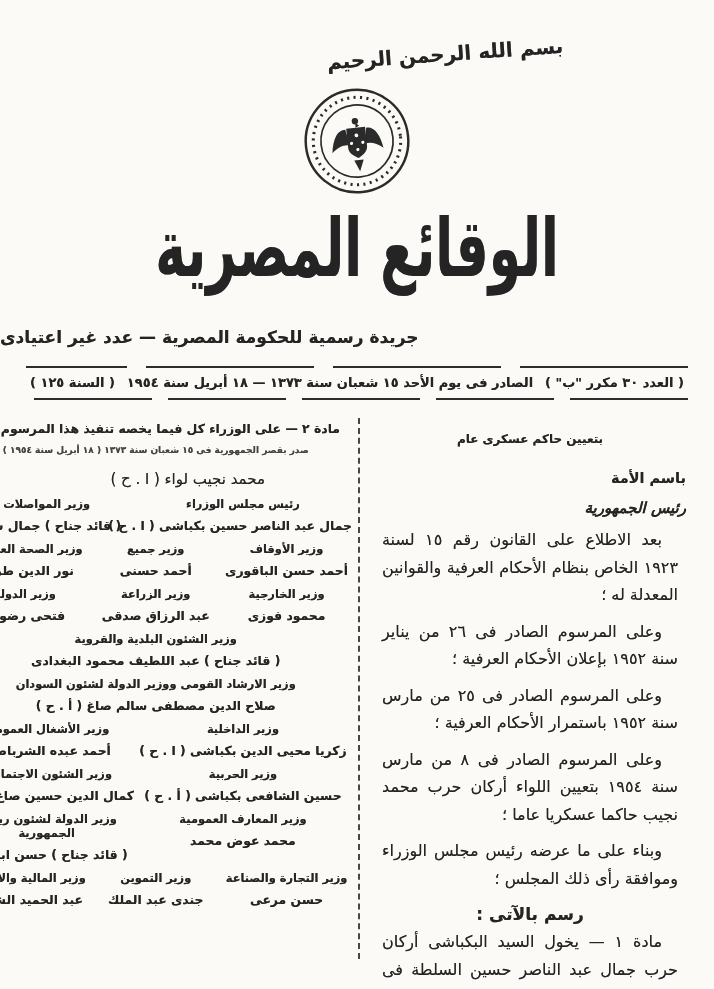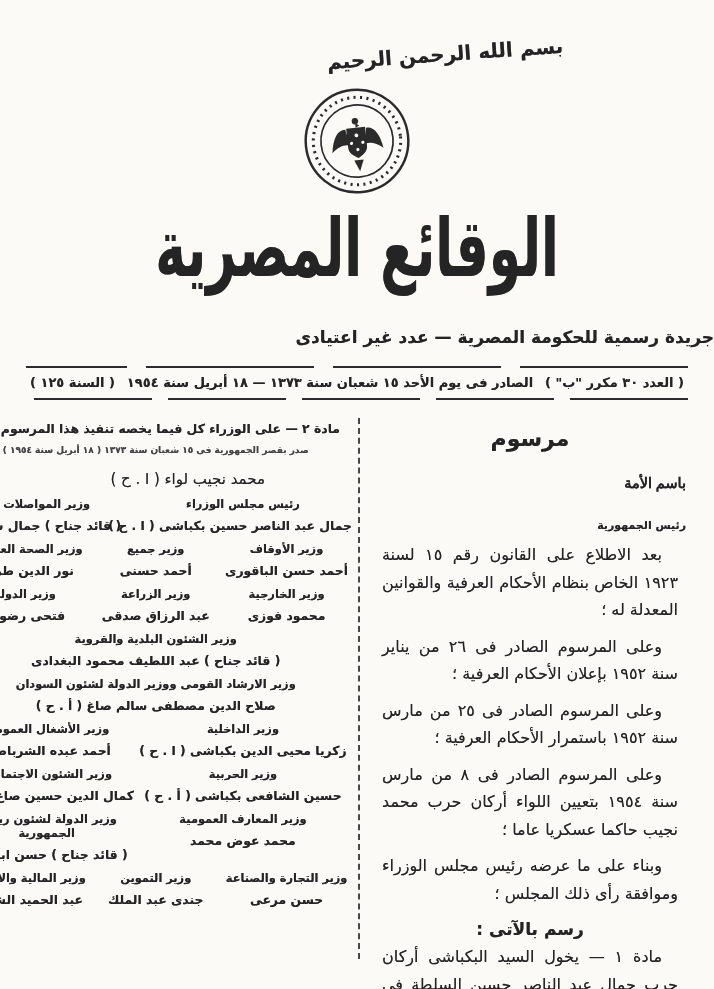--- a/index.html
+++ b/index.html
@@ -19,21 +19,21 @@
   .seal {
     position:absolute; top:84px; left:50%; transform:translateX(-50%) rotate(-6deg);
     width:114px; height:114px;
   }
   .masthead-title {
     position:absolute; top:208px; left:0; right:0; text-align:center;
     font-size:52px; font-weight:bold; letter-spacing:-3px; line-height:1;
     transform:scaleY(1.55); transform-origin:center top; white-space:nowrap;
   }
   .masthead-sub {
-    position:absolute; top:327px; left:0; right:0; text-align:right;
+    position:absolute; top:327px; left:0; right:0; text-align:left;
     font-size:17px; font-weight:bold; letter-spacing:0;
   }
 
   
   .issue-bar { position:absolute; top:366px; left:26px; right:26px; }
   .rule {
     height:2px;
     background:repeating-linear-gradient(to left,#2c2c2c 0 168px, transparent 168px 187px);
   }
   .rule.b {
@@ -52,22 +52,22 @@
   .col-decree {
     flex:0 0 330px; box-sizing:border-box;
     border-left:2px dashed #474747;
     padding:0 2px 0 14px; min-height:537px;
   }
   .col-ministers { flex:1; padding:0 6px 0 6px; }
 
   
   .decree-title { text-align:center; font-size:22px; font-weight:bold; letter-spacing:4px; margin:8px 0 0; }
   .decree-sub   { text-align:center; font-size:12px; font-weight:bold; margin:14px 0 0; }
-  .decree-inname{ font-size:14.5px; font-weight:bold; margin:24px 0 0;font-family:Liberation Serif, serif; }
-  .decree-auth  { font-size:11px;  font-weight:bold; margin:27px 0 8px; }
+  .decree-inname{ font-size:14.5px; font-weight:bold; margin:24px 0 0; }
+  .decree-auth  { font-size:15px;  font-weight:bold; margin:13px 0 8px;font-style:italic; }
   .pre {
     font-size:16px; font-weight:normal; text-align:justify;
     line-height:1.72; margin:9px 8px; text-indent:16px;
   }
   .enacting { text-align:center; font-size:17px; font-weight:bold; margin:12px 0 2px; }
 
   
   .m-article2 { font-size:12.4px; font-weight:bold; margin:3px 0 0; text-indent:12px; }
   .m-issued   { font-size:9px; font-weight:bold; color:#444; margin:9px 0 0; text-align:center; white-space:nowrap; }
   .m-sign     { font-size:15px; font-weight:normal; text-align:center; margin:15px 0 8px 64px; }
@@ -115,21 +115,21 @@
       <span>( العدد ٣٠ مكرر "ب" )</span>
       <span>الصادر فى يوم الأحد ١٥ شعبان سنة ١٣٧٣ — ١٨ أبريل سنة ١٩٥٤</span>
       <span>( السنة ١٢٥ )</span>
     </div>
     <div class="rule b"></div>
   </div>
 
   <div class="columns">
 
     <div class="col-decree">
-      <div class="decree-title ink">مرسوم</div>
+      <div class="decree-sub ink">بتعيين حاكم عسكرى عام</div>
       <div class="decree-inname ink">باسم الأمة</div>
       <div class="decree-auth ink">رئيس الجمهورية</div>
 
       <p class="pre ink">بعد الاطلاع على القانون رقم ١٥ لسنة ١٩٢٣ الخاص بنظام الأحكام العرفية والقوانين المعدلة له ؛</p>
       <p class="pre ink">وعلى المرسوم الصادر فى ٢٦ من يناير سنة ١٩٥٢ بإعلان الأحكام العرفية ؛</p>
       <p class="pre ink">وعلى المرسوم الصادر فى ٢٥ من مارس سنة ١٩٥٢ باستمرار الأحكام العرفية ؛</p>
       <p class="pre ink">وعلى المرسوم الصادر فى ٨ من مارس سنة ١٩٥٤ بتعيين اللواء أركان حرب محمد نجيب حاكما عسكريا عاما ؛</p>
       <p class="pre ink">وبناء على ما عرضه رئيس مجلس الوزراء وموافقة رأى ذلك المجلس ؛</p>
 
       <div class="enacting ink">رسم بالآتى :</div>

